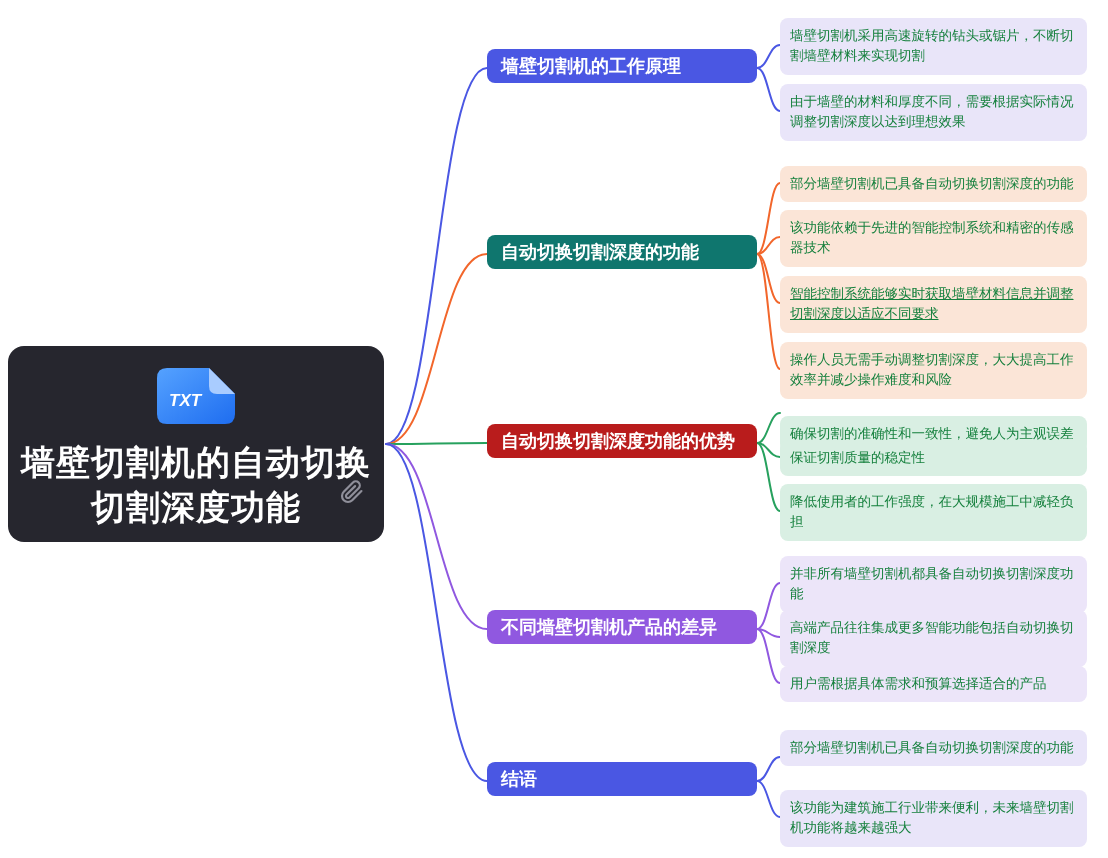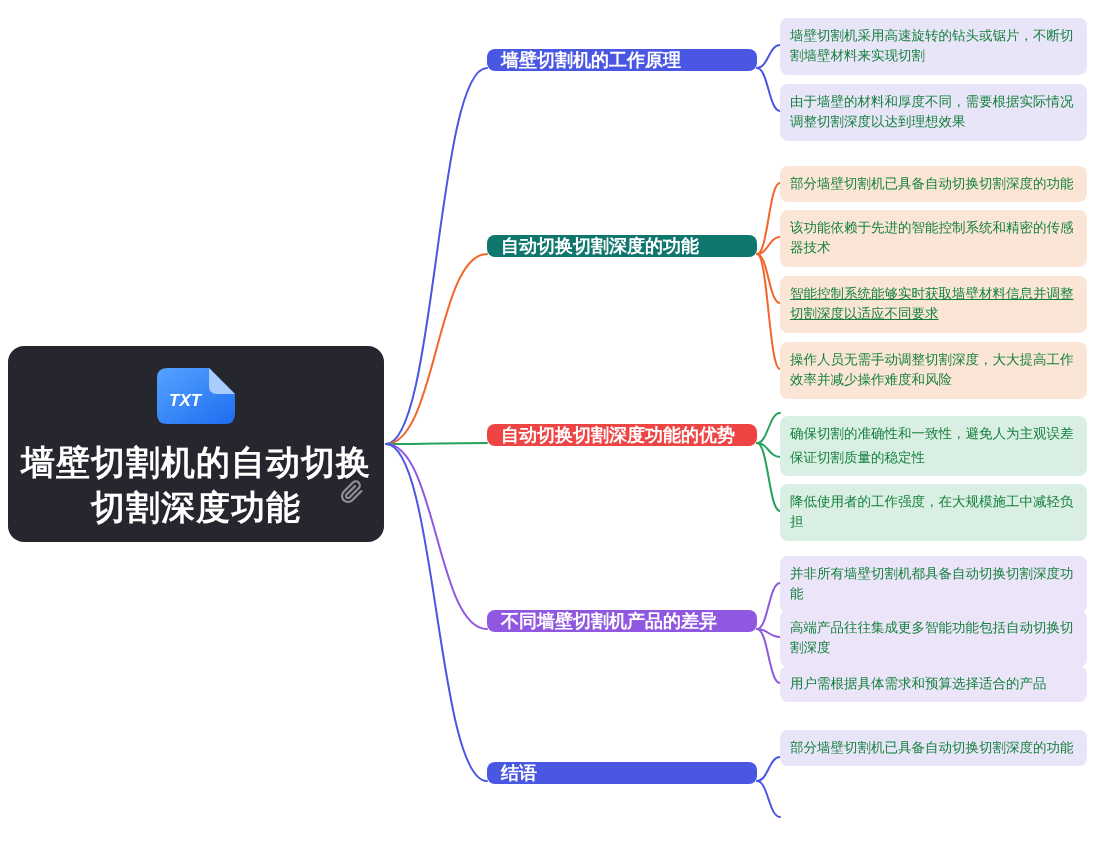--- a/index.html
+++ b/index.html
@@ -12,26 +12,26 @@
   .st-green{stroke:#27a15e;}
   .st-purple{stroke:#9058e0;}
 
   .central{position:absolute;left:8px;top:346px;width:376px;height:196px;
     background:#26262e;border-radius:16px;box-sizing:border-box;padding-left:12px;}
   .txt-icon{position:absolute;left:149px;top:22px;width:78px;height:56px;}
   .central-title{position:absolute;left:0;top:94px;width:100%;text-align:center;
     color:#ffffff;font-weight:bold;font-size:34px;line-height:1.33;letter-spacing:1px;}
   .clip{position:absolute;right:20px;top:134px;width:24px;height:24px;}
 
-  .branch{position:absolute;left:487px;width:270px;height:22px;border-radius:8px;
+  .branch{position:absolute;left:487px;width:270px;height:34px;border-radius:8px;
     color:#ffffff;font-weight:bold;font-size:18px;display:flex;align-items:center;
     padding:0 14px;box-sizing:border-box;white-space:nowrap;}
   .bg-blue{background:#4a57e3;}
   .bg-orange{background:#0f766e;}
-  .bg-green{background:#ef4444;}
+  .bg-green{background:#b91c1c;}
   .bg-purple{background:#9058e0;}
 
   .leaf{position:absolute;left:780px;width:307px;border-radius:8px;
     font-size:13.5px;color:#15803d;line-height:1.5;padding:8px 10px;box-sizing:border-box;}
   .lf-blue{background:#e9e5f9;}
   .lf-orange{background:#fbe5d7;}
   .lf-green{background:#d9efe3;}
   .lf-purple{background:#ece5f9;}
 </style>
 </head>
@@ -104,14 +104,15 @@
 
   <div class="leaf lf-green" style="top:416px;">确保切割的准确性和一致性，避免人为主观误差</div>
   <div class="leaf lf-green" style="top:440px;">保证切割质量的稳定性</div>
   <div class="leaf lf-green" style="top:484px;">降低使用者的工作强度，在大规模施工中减轻负担</div>
 
   <div class="leaf lf-purple" style="top:556px;">并非所有墙壁切割机都具备自动切换切割深度功能</div>
   <div class="leaf lf-purple" style="top:610px;">高端产品往往集成更多智能功能包括自动切换切割深度</div>
   <div class="leaf lf-purple" style="top:666px;">用户需根据具体需求和预算选择适合的产品</div>
 
   <div class="leaf lf-blue" style="top:730px;">部分墙壁切割机已具备自动切换切割深度的功能</div>
+  <div class="leaf lf-blue" style="top:790px;">该功能为建筑施工行业带来便利，未来墙壁切割机功能将越来越强大</div>
 
 </div>
 
 </body></html>

